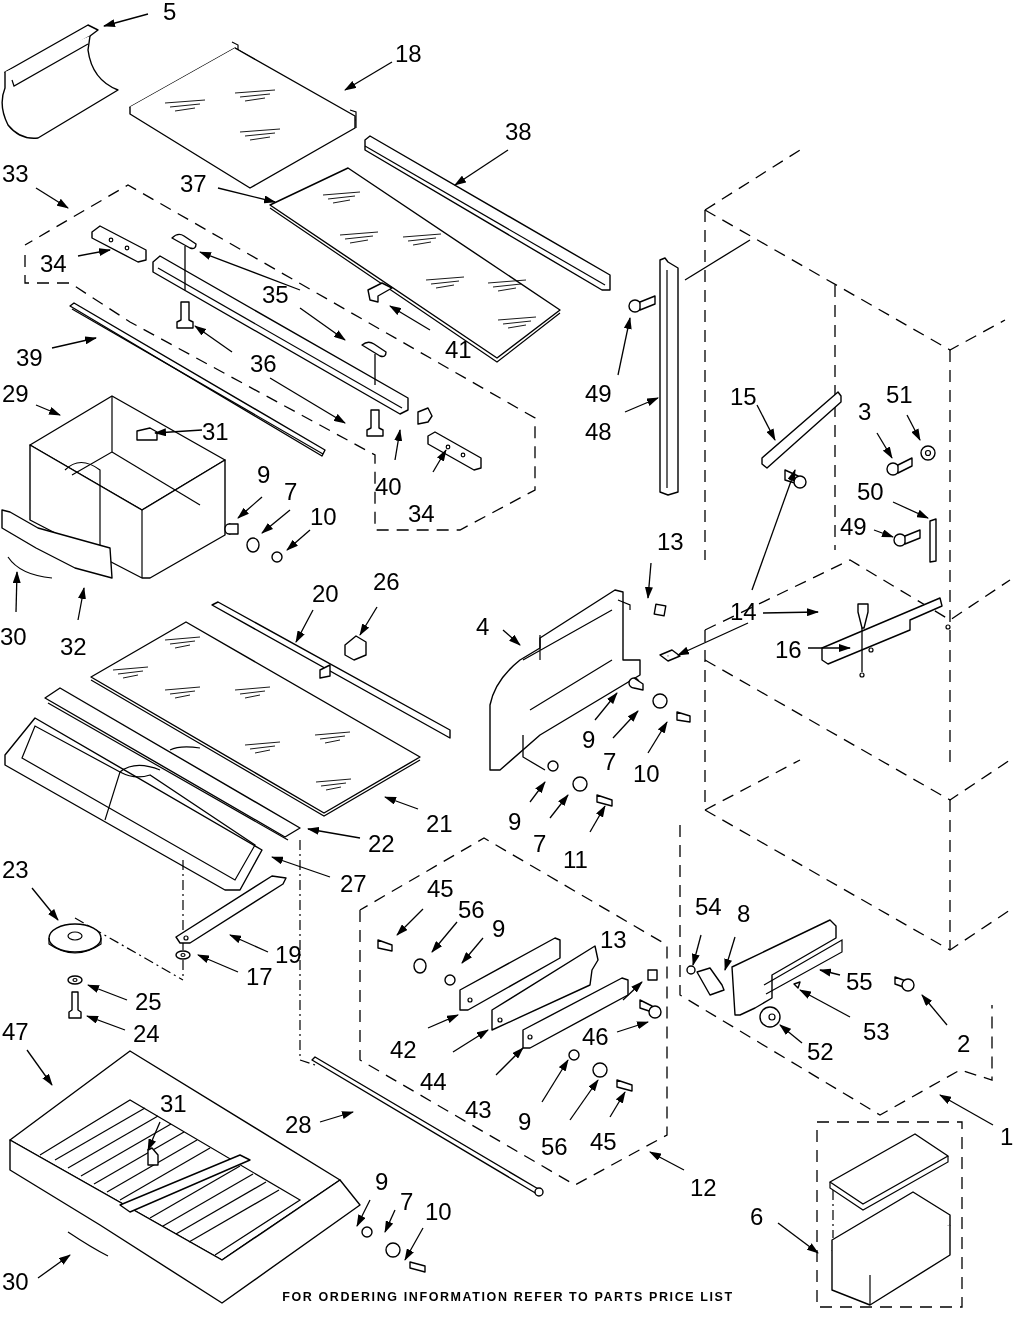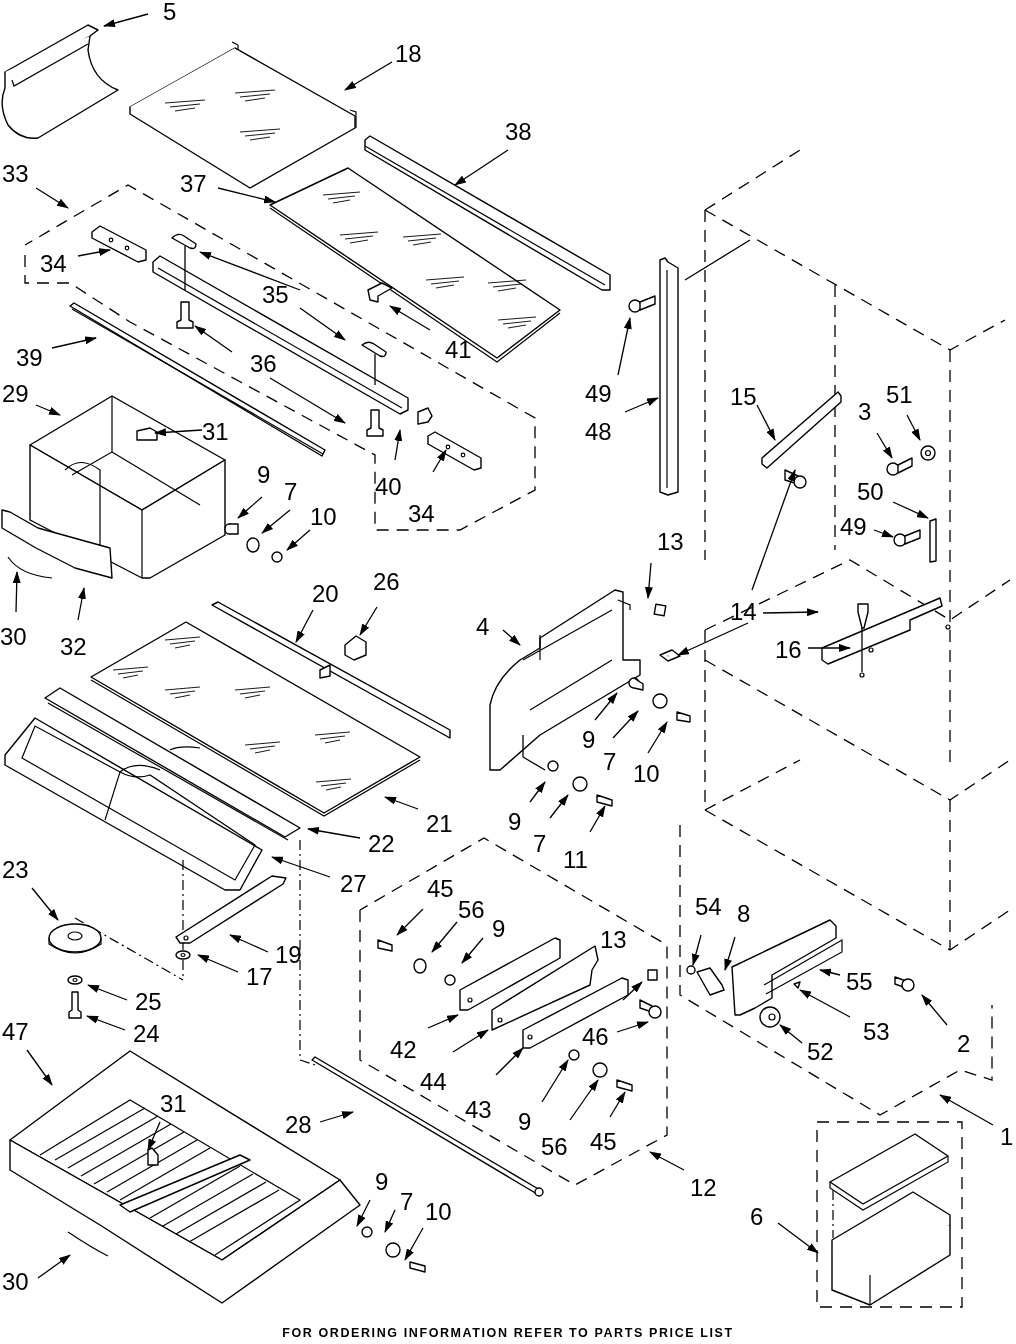--- a/index.html
+++ b/index.html
@@ -6,21 +6,21 @@
   body { width: 1016px; height: 1344px; position: relative; overflow: hidden;
          font-family: "Liberation Sans", sans-serif; color: #000; }
   #diagram { position: absolute; left: 0; top: 0; width: 1016px; height: 1344px; }
   .callout { font-family: "Liberation Sans", sans-serif; font-size: 24px; fill: #000; }
   .part { fill: #fff; stroke: #000; stroke-width: 1.4; stroke-linejoin: round; }
   .partline { fill: none; stroke: #000; stroke-width: 1.2; }
   .dash { fill: none; stroke: #000; stroke-width: 1.3; stroke-dasharray: 12 8; }
   .dashdot { fill: none; stroke: #000; stroke-width: 1.2; stroke-dasharray: 10 4 2 4; }
   .leader { stroke: #000; stroke-width: 1.3; fill: none; }
   .glass { stroke: #000; stroke-width: 0.9; fill: none; }
-  .footer { position: absolute; left: 0; right: 0; top: 1326px; text-align: center;
+  .footer { position: absolute; left: 0; right: 0; top: 1290px; text-align: center;
             font-family: "Liberation Sans", sans-serif; font-weight: bold;
             font-size: 12.5px; letter-spacing: 1.6px; }
 </style>
 </head>
 <body>
 
 <svg id="diagram" viewBox="0 0 1016 1344" xmlns="http://www.w3.org/2000/svg">
   <defs>
     <marker id="ah" markerWidth="12" markerHeight="8" refX="11" refY="4" orient="auto" markerUnits="userSpaceOnUse">
       <path d="M0,0 L12,4 L0,8 z" fill="#000"></path>

